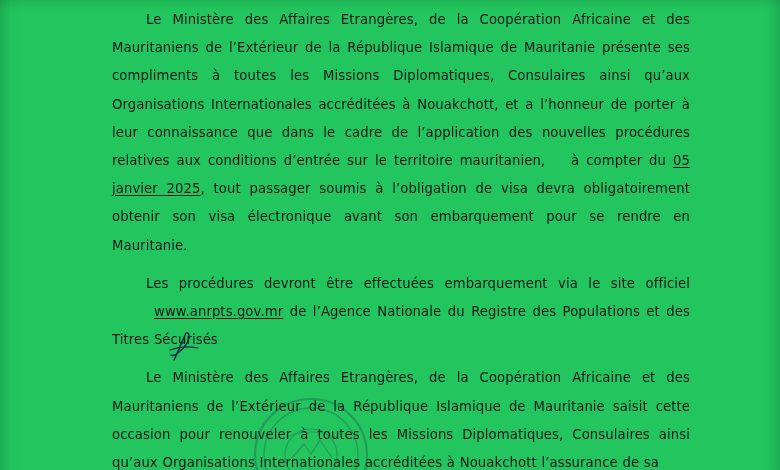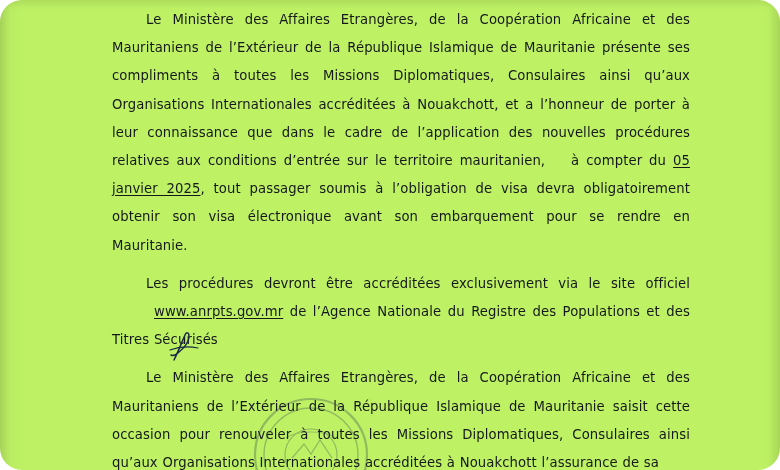--- a/index.html
+++ b/index.html
@@ -11,23 +11,22 @@
     height: 470px;
     background: #ffffff;
     font-family: "DejaVu Sans", sans-serif;
     overflow: hidden;
     position: relative;
   }
   .page {
     position: relative;
     width: 780px;
     height: 470px;
-    background: #bef264;
+    background: #22c55e;
     overflow: hidden;
-    border-radius: 22px;
   }
   
   .paper-tint {
     position: absolute;
     left: 0; top: 0; right: 0; bottom: 0;
     background:
       linear-gradient(90deg, rgba(0,0,0,0.035) 0px, rgba(0,0,0,0.0) 26px),
       linear-gradient(270deg, rgba(0,0,0,0.03) 0px, rgba(0,0,0,0.0) 20px),
       linear-gradient(180deg, rgba(0,0,0,0.02) 0px, rgba(0,0,0,0.0) 14px);
     pointer-events: none;
@@ -109,21 +108,21 @@
 
   <div class="paper-tint"></div>
 
   <div class="doc-body">
 
     <p class="para indent">
       <span>Le Ministère des Affaires Etrangères, de la Coopération Africaine et des Mauritaniens de l’Extérieur de la République Islamique de Mauritanie présente ses compliments à toutes les Missions Diplomatiques, Consulaires ainsi qu’aux Organisations Internationales accréditées à Nouakchott, et a l’honneur de porter à leur connaissance que dans le cadre de l’application des nouvelles procédures relatives aux conditions d’entrée sur le territoire mauritanien, </span><span class="wide-gap"></span><span> à compter du </span><span class="u">05 janvier 2025</span><span>, tout passager soumis à l’obligation de visa devra obligatoirement obtenir son visa électronique avant son embarquement pour se rendre en Mauritanie.</span>
     </p>
 
     <p class="para indent">
-      <span>Les procédures devront être accréditées exclusivement via le site officiel </span><a class="link" href="#">www.anrpts.gov.mr</a><span> de l’Agence Nationale du Registre des Populations et des Titres Sécurisés</span>
+      <span>Les procédures devront être effectuées embarquement via le site officiel </span><a class="link" href="#">www.anrpts.gov.mr</a><span> de l’Agence Nationale du Registre des Populations et des Titres Sécurisés</span>
     </p>
 
     <p class="para indent">
       <span>Le Ministère des Affaires Etrangères, de la Coopération Africaine et des Mauritaniens de l’Extérieur de la République Islamique de Mauritanie saisit cette occasion pour renouveler à toutes les Missions Diplomatiques, Consulaires ainsi qu’aux Organisations Internationales accréditées à Nouakchott l’assurance de sa</span>
     </p>
 
   </div>
 
   <svg class="signature" viewBox="0 0 40 34">
     <path d="M6 30 C10 22, 14 12, 17 5 C18 2, 21 2, 21 6 C21 12, 16 18, 11 22 C8 25, 5 26, 3 25" fill="none" stroke="#1a2a44" stroke-width="1.5" stroke-linecap="round"></path>

